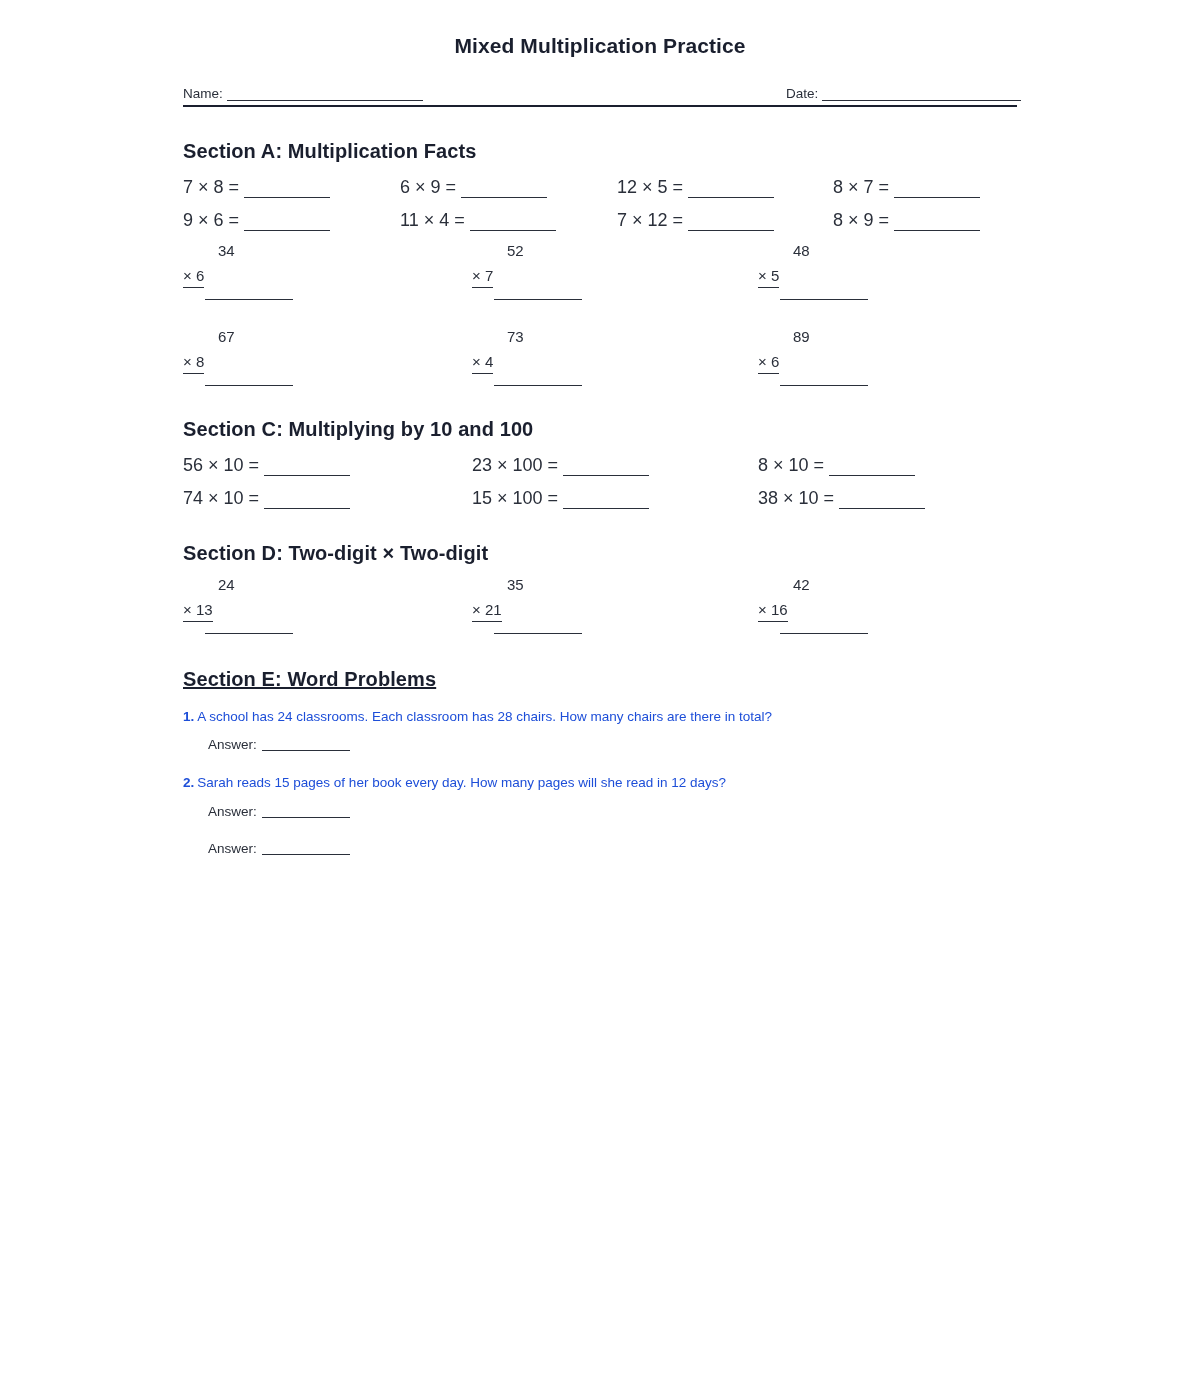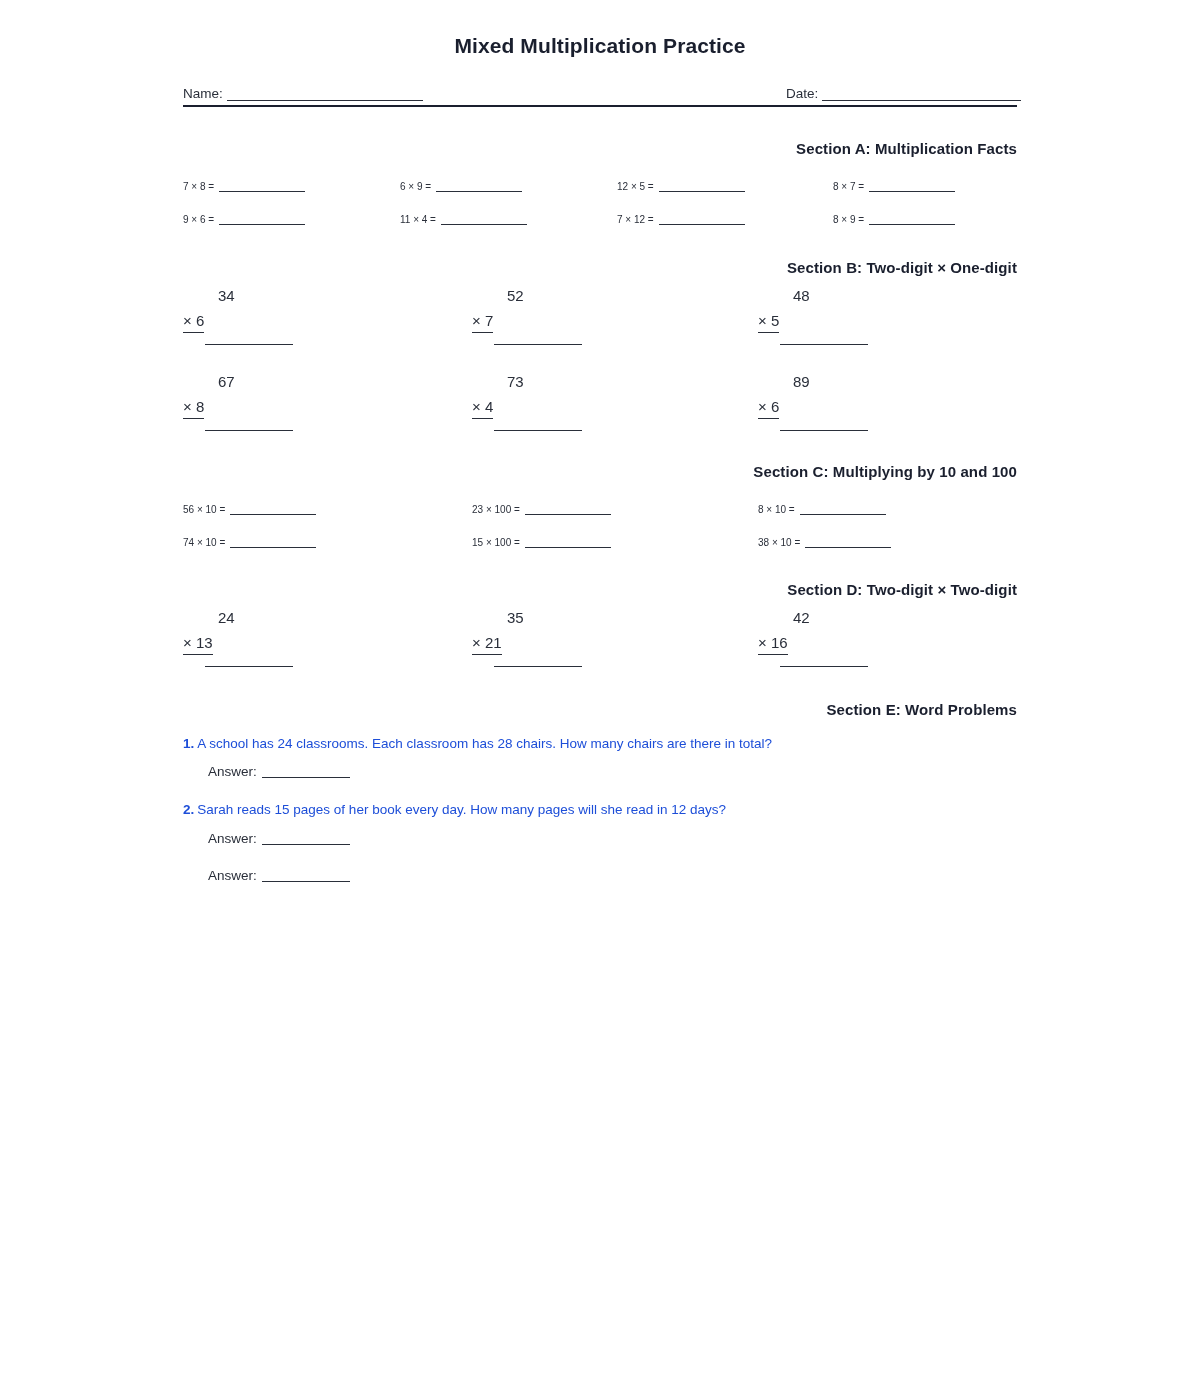--- a/index.html
+++ b/index.html
@@ -66,36 +66,35 @@
   .idline.name-line { width: 196px; }
   .idline.date-line { width: 199px; }
   .headrule {
     height: 0;
     border-bottom: 2.5px solid #1a1f2e;
     margin-top: 4px;
   }
 
   
   .section-heading {
-    font-size: 15px;
+    font-size: 20px;
     font-weight: bold;
     color: #1a1f2e;
     letter-spacing: 0.1px;
-    text-align: right;
   }
   .sec-a-head { margin-top: 33px; }
   .sec-b-head { margin-top: 34px; }
   .sec-c-head { margin-top: 32px; }
   .sec-d-head { margin-top: 33px; }
-  .sec-e-head { margin-top: 34px; }
+  .sec-e-head { margin-top: 34px; text-decoration: underline; }
 
   
   .hgrid {
     display: grid;
-    font-size: 10px;
+    font-size: 18px;
     color: #2a2f3a;
   }
   .hgrid.cols4 {
     grid-template-columns: 217px 217px 216px 184px;
     margin-top: 16px;
     row-gap: 14px;
   }
   .hgrid.cols3 {
     grid-template-columns: 289px 286px 259px;
     margin-top: 16px;
@@ -232,21 +231,20 @@
       <div class="hprob">
         <span class="expr">7 × 12 =</span>
         <span class="blank"></span>
       </div>
       <div class="hprob">
         <span class="expr">8 × 9 =</span>
         <span class="blank"></span>
       </div>
     </div>
 
-    <div class="section-heading sec-b-head">Section B: Two-digit × One-digit</div>
     <div class="vgrid rows2">
       <div class="vprob">
         <span class="top-num">34</span>
         <span class="op-row"><span class="op-inner">× 6</span></span>
         <span class="ans-line"></span>
       </div>
       <div class="vprob">
         <span class="top-num">52</span>
         <span class="op-row"><span class="op-inner">× 7</span></span>
         <span class="ans-line"></span>

